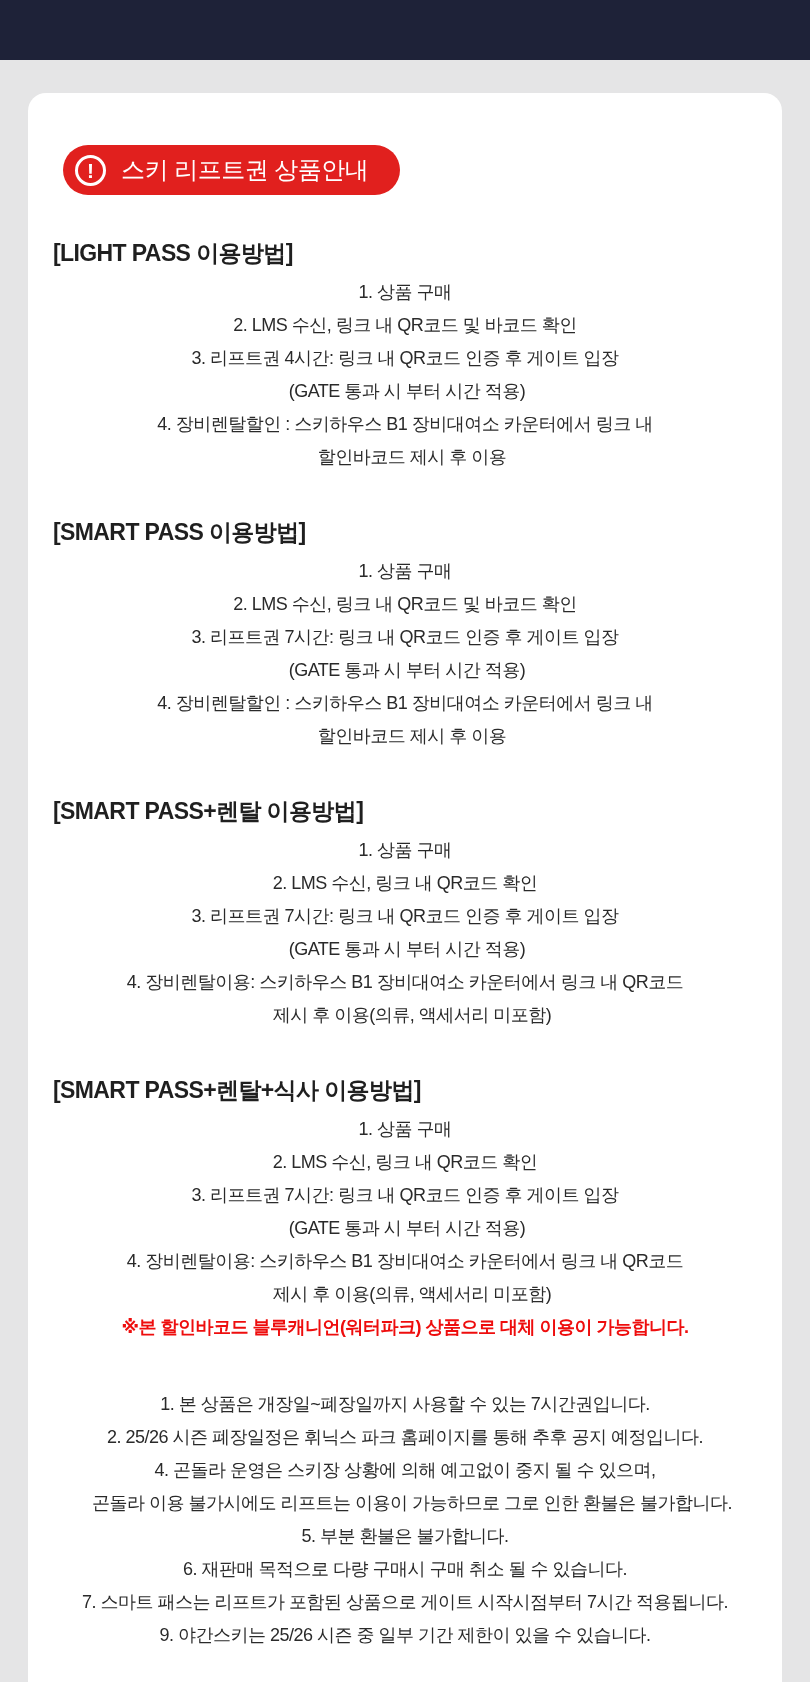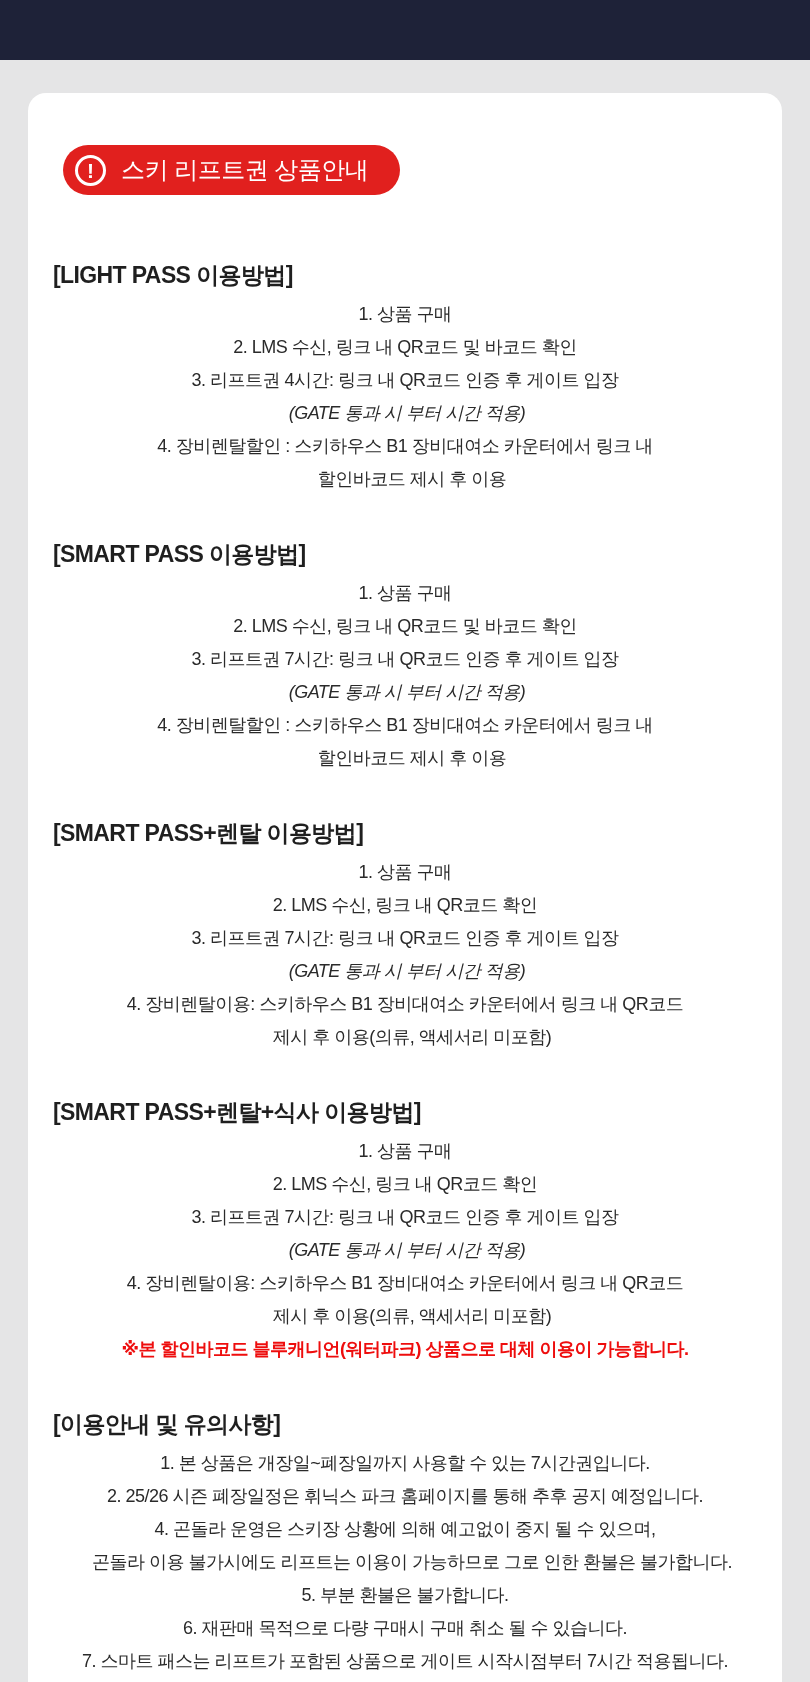--- a/index.html
+++ b/index.html
@@ -48,39 +48,39 @@
     flex: 0 0 auto;
   }
   .badge-label {
     color: #ffffff;
     font-size: 24px;
     font-weight: 400;
     letter-spacing: -0.5px;
     white-space: nowrap;
   }
   .section { margin-top: 44px; }
-  .section:first-child { margin-top: 66px; }
+  .section:first-child { margin-top: 44px; }
   .section-heading {
     font-size: 23px;
     font-weight: 700;
     color: #1f1f1f;
     letter-spacing: -0.6px;
     line-height: 28px;
     margin-bottom: 9px;
     white-space: nowrap;
   }
   .line {
     font-size: 18px;
     color: #2a2a2a;
     line-height: 33px;
     letter-spacing: -0.5px;
     white-space: nowrap;
     text-align: center;
   }
-  .line.indent-1 { padding-left: 4px; font-style: italic; }
+  .line.indent-1 { padding-left: 4px; }
   .line.indent-2 { padding-left: 14px; }
   .line.red {
     color: #ee0d0d;
     font-weight: 700;
   }
 </style>
 </head>
 <body>
 
 <div class="top-bar"></div>
@@ -123,21 +123,20 @@
         <h2 class="section-heading">[SMART PASS+렌탈+식사 이용방법]</h2>
         <p class="line indent-0">1. 상품 구매</p>
         <p class="line indent-0">2. LMS 수신, 링크 내 QR코드 확인</p>
         <p class="line indent-0">3. 리프트권 7시간: 링크 내 QR코드 인증 후 게이트 입장</p>
         <p class="line indent-1">(GATE 통과 시 부터 시간 적용)</p>
         <p class="line indent-0">4. 장비렌탈이용: 스키하우스 B1 장비대여소 카운터에서 링크 내 QR코드</p>
         <p class="line indent-2">제시 후 이용(의류, 액세서리 미포함)</p>
         <p class="line indent-0 red">※본 할인바코드 블루캐니언(워터파크) 상품으로 대체 이용이 가능합니다.</p>
       </section>
       <section class="section">
-        <h2 class="section-heading">[이용안내 및 유의사항]</h2>
         <p class="line indent-0">1. 본 상품은 개장일~폐장일까지 사용할 수 있는 7시간권입니다.</p>
         <p class="line indent-0">2. 25/26 시즌 폐장일정은 휘닉스 파크 홈페이지를 통해 추후 공지 예정입니다.</p>
         <p class="line indent-0">4. 곤돌라 운영은 스키장 상황에 의해 예고없이 중지 될 수 있으며,</p>
         <p class="line indent-2">곤돌라 이용 불가시에도 리프트는 이용이 가능하므로 그로 인한 환불은 불가합니다.</p>
         <p class="line indent-0">5. 부분 환불은 불가합니다.</p>
         <p class="line indent-0">6. 재판매 목적으로 다량 구매시 구매 취소 될 수 있습니다.</p>
         <p class="line indent-0">7. 스마트 패스는 리프트가 포함된 상품으로 게이트 시작시점부터 7시간 적용됩니다.</p>
         <p class="line indent-0">9. 야간스키는 25/26 시즌 중 일부 기간 제한이 있을 수 있습니다.</p>
       </section>
     </div>

